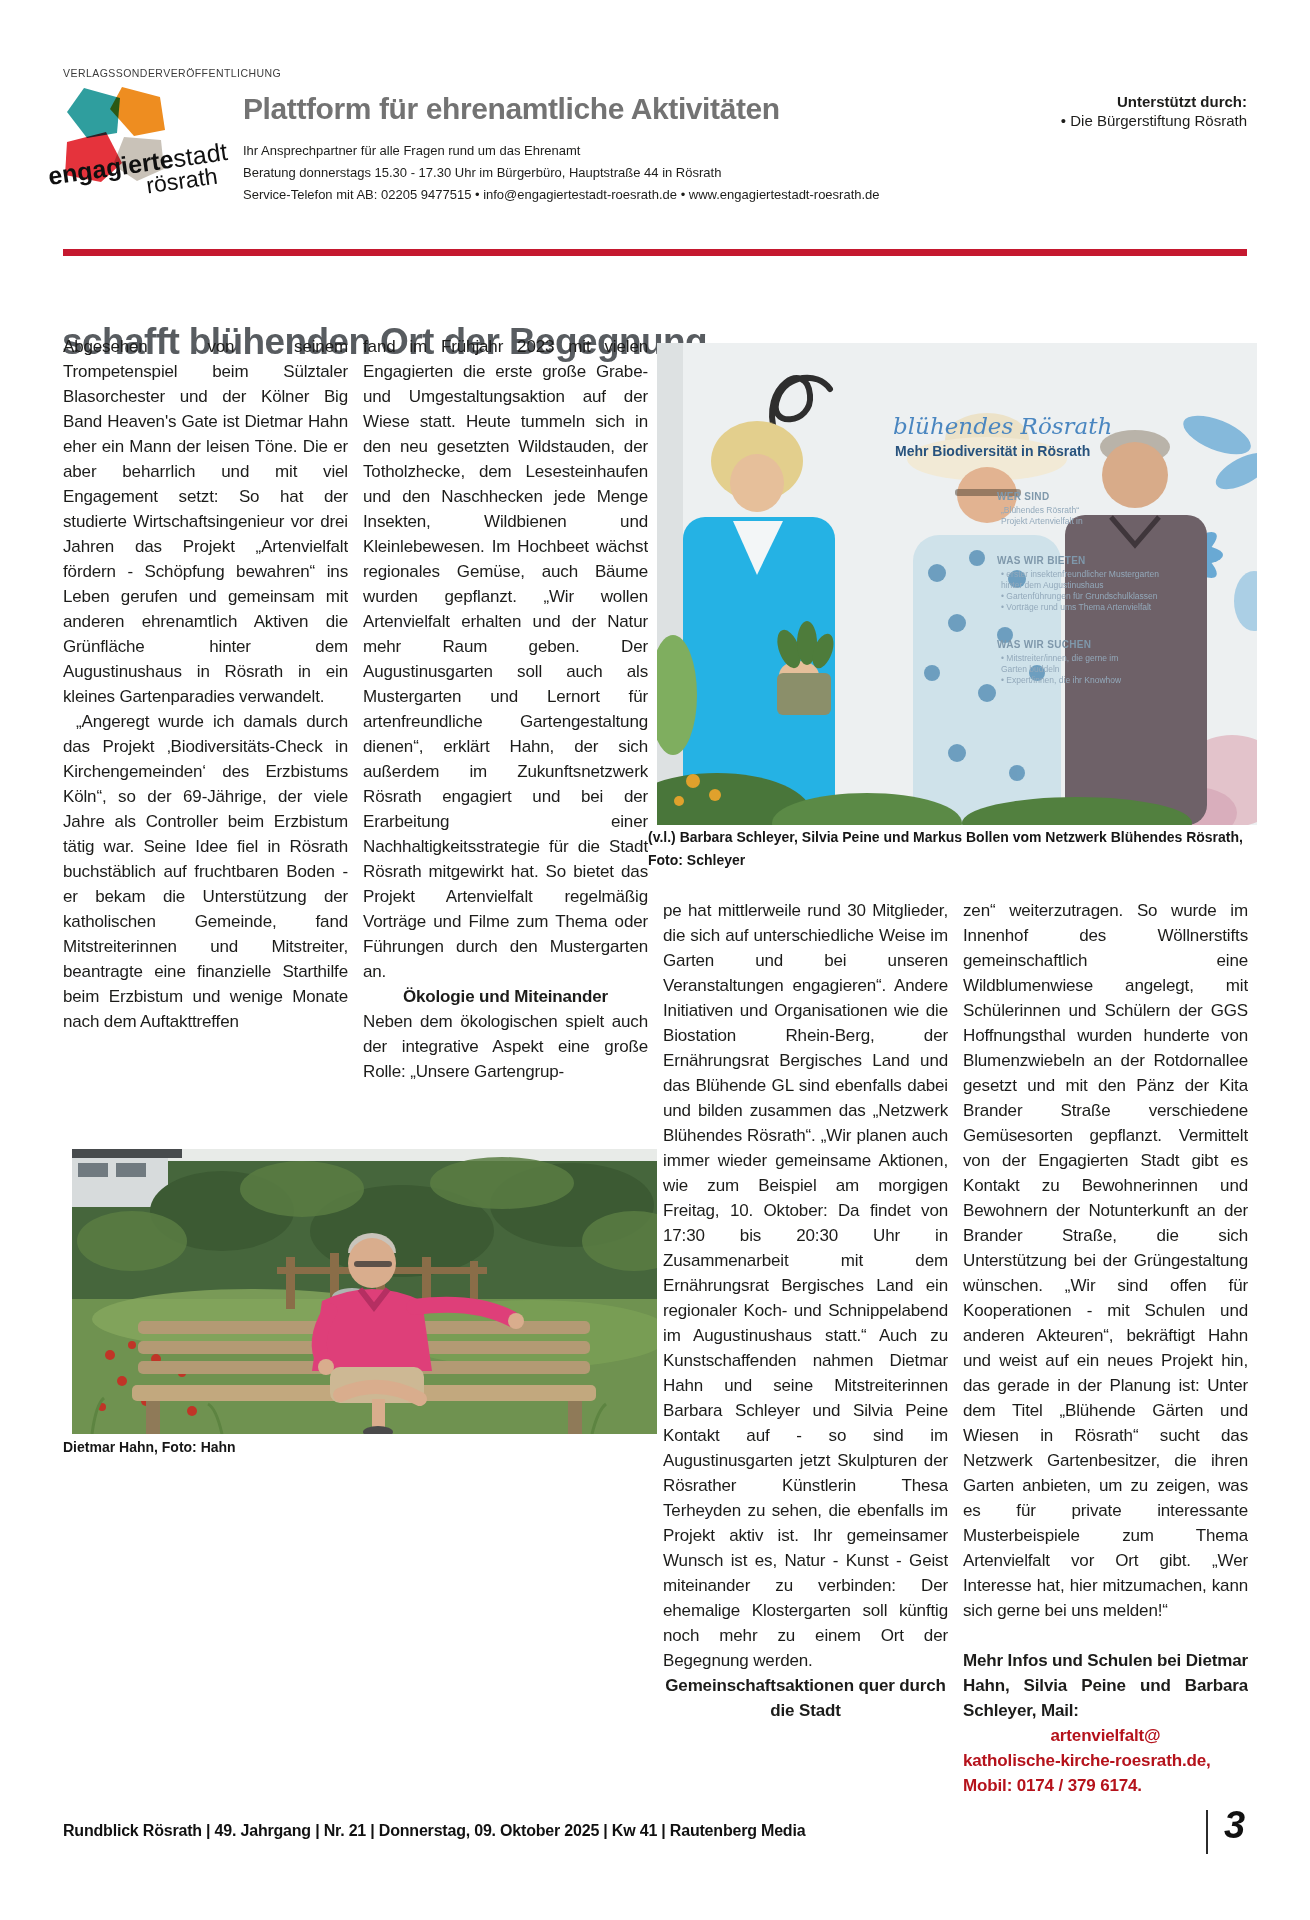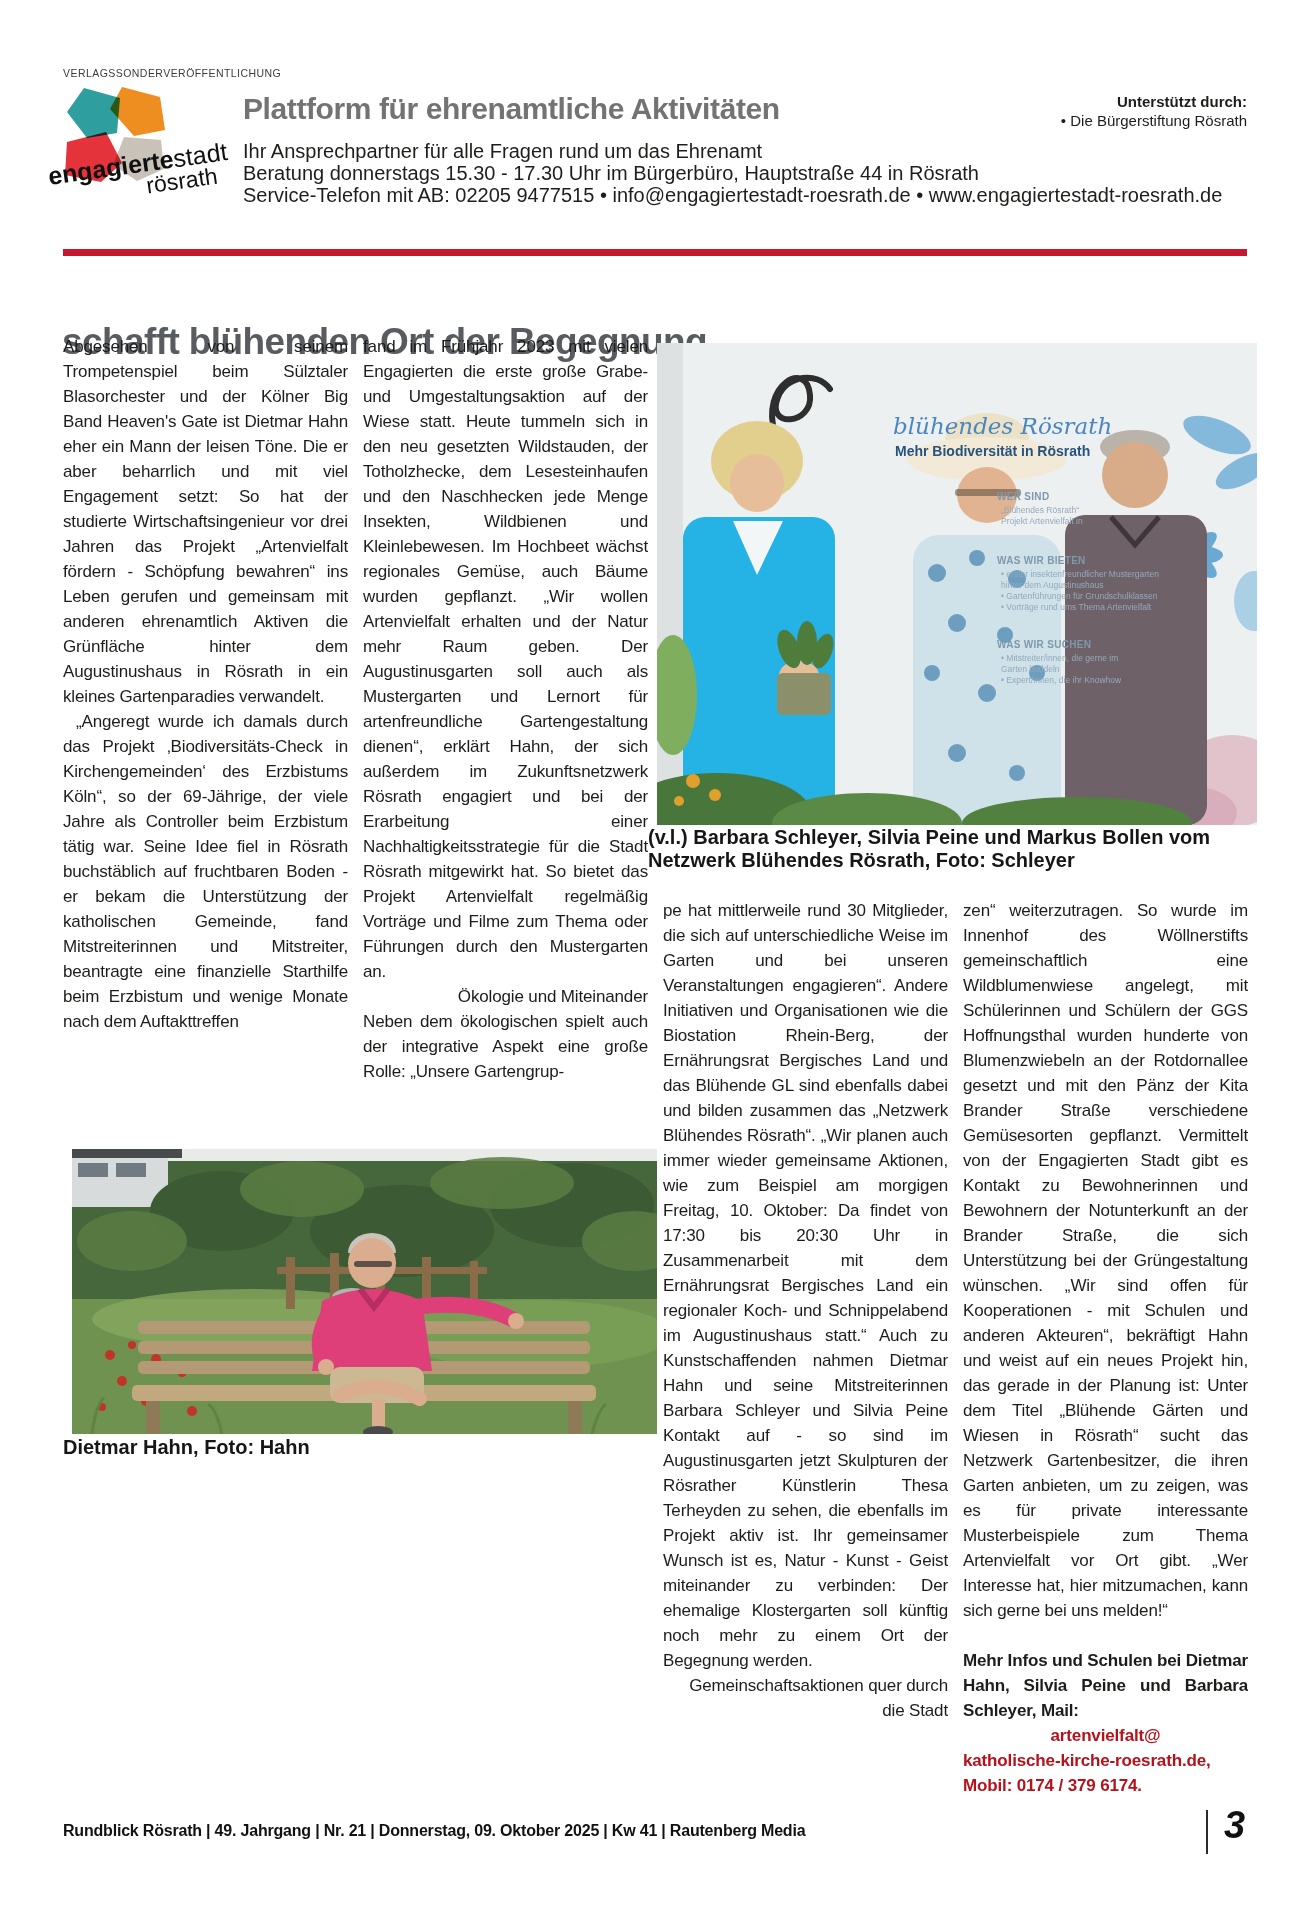--- a/index.html
+++ b/index.html
@@ -9,44 +9,44 @@
   
   .eyebrow{left:63px;top:67px;font-size:10.5px;letter-spacing:.45px;color:#3b3b3b;}
   .logo-mark{left:64px;top:86px;}
   .logo-text{left:52px;top:162px;width:200px;transform:rotate(-8deg);transform-origin:20px 40px;
              color:#101010;line-height:23px;white-space:nowrap;}
   .logo-line1{font-size:25px;}
   .logo-bold{font-weight:700;}
   .logo-light{font-weight:400;}
   .logo-city{font-size:23px;padding-left:96px;}
   .mast-title{left:243px;top:92px;font-size:30px;font-weight:700;color:#737373;letter-spacing:-.4px;}
-  .mast-lines{left:243px;top:140px;font-size:20px;line-height:22px;color:#1d1d1b;}
+  .mast-lines{left:243px;top:140px;font-size:13px;line-height:22px;color:#1d1d1b;}
   .mast-support{right:63px;top:92px;text-align:right;font-size:15px;line-height:19px;color:#1d1d1b;}
   .bold{font-weight:700;}
   .red-rule{left:63px;top:249px;width:1184px;height:7px;}
   
   .headline{left:62px;top:274px;width:760px;font-size:37px;line-height:45px;font-weight:700;
             color:#585c60;letter-spacing:-.6px;}
   
   .col{position:absolute;width:285px;font-size:17px;line-height:25px;text-align:justify;
        letter-spacing:-.15px;color:#1c1c1a;overflow:hidden;}
   .col p{margin:0;}
   .col .indent{text-indent:13px;}
-  .col h3{margin:0;font-size:17px;line-height:25px;font-weight:400;text-align:right;letter-spacing:-.15px;}
+  .col h3{margin:0;font-size:17px;line-height:25px;font-weight:700;text-align:center;letter-spacing:-.15px;}
   #col1{left:63px;top:334px;height:800px;}
   #col2{left:363px;top:334px;height:800px;}
   #col3{left:663px;top:898px;height:920px;}
   #col4{left:963px;top:898px;height:915px;}
   .contact-intro{font-weight:700;margin-top:25px !important;}
   .contact-red{font-weight:700;text-align:left;}
   
   .photo{position:absolute;overflow:hidden;margin:9px;}
   #photo1{left:648px;top:334px;width:600px;height:482px;background:#edf0f1;}
   #photo2{left:63px;top:1140px;width:585px;height:285px;background:#6f9250;}
-  .caption{position:absolute;font-weight:700;font-size:20px;line-height:23px;color:#161616;}
+  .caption{position:absolute;font-weight:700;font-size:14px;line-height:23px;color:#161616;}
   #caption1{left:648px;top:826px;width:600px;}
   #caption2{left:63px;top:1436px;width:585px;}
   
   .banner-script{position:absolute;left:236px;top:70px;font-family:"DejaVu Serif",serif;
                  font-style:italic;font-size:23px;color:#4a86c0;}
   .banner-sub{position:absolute;left:238px;top:100px;font-size:14px;font-weight:700;color:#27527d;}
   .b-sec{position:absolute;left:340px;color:#7f98ab;font-size:10px;font-weight:700;letter-spacing:.3px;}
   .b-small{position:absolute;left:344px;color:#93a9bb;font-size:8.5px;line-height:11px;white-space:pre-line;}
   
   .footer-line{left:63px;top:1822px;font-size:16px;font-weight:700;letter-spacing:-.2px;color:#111;}

